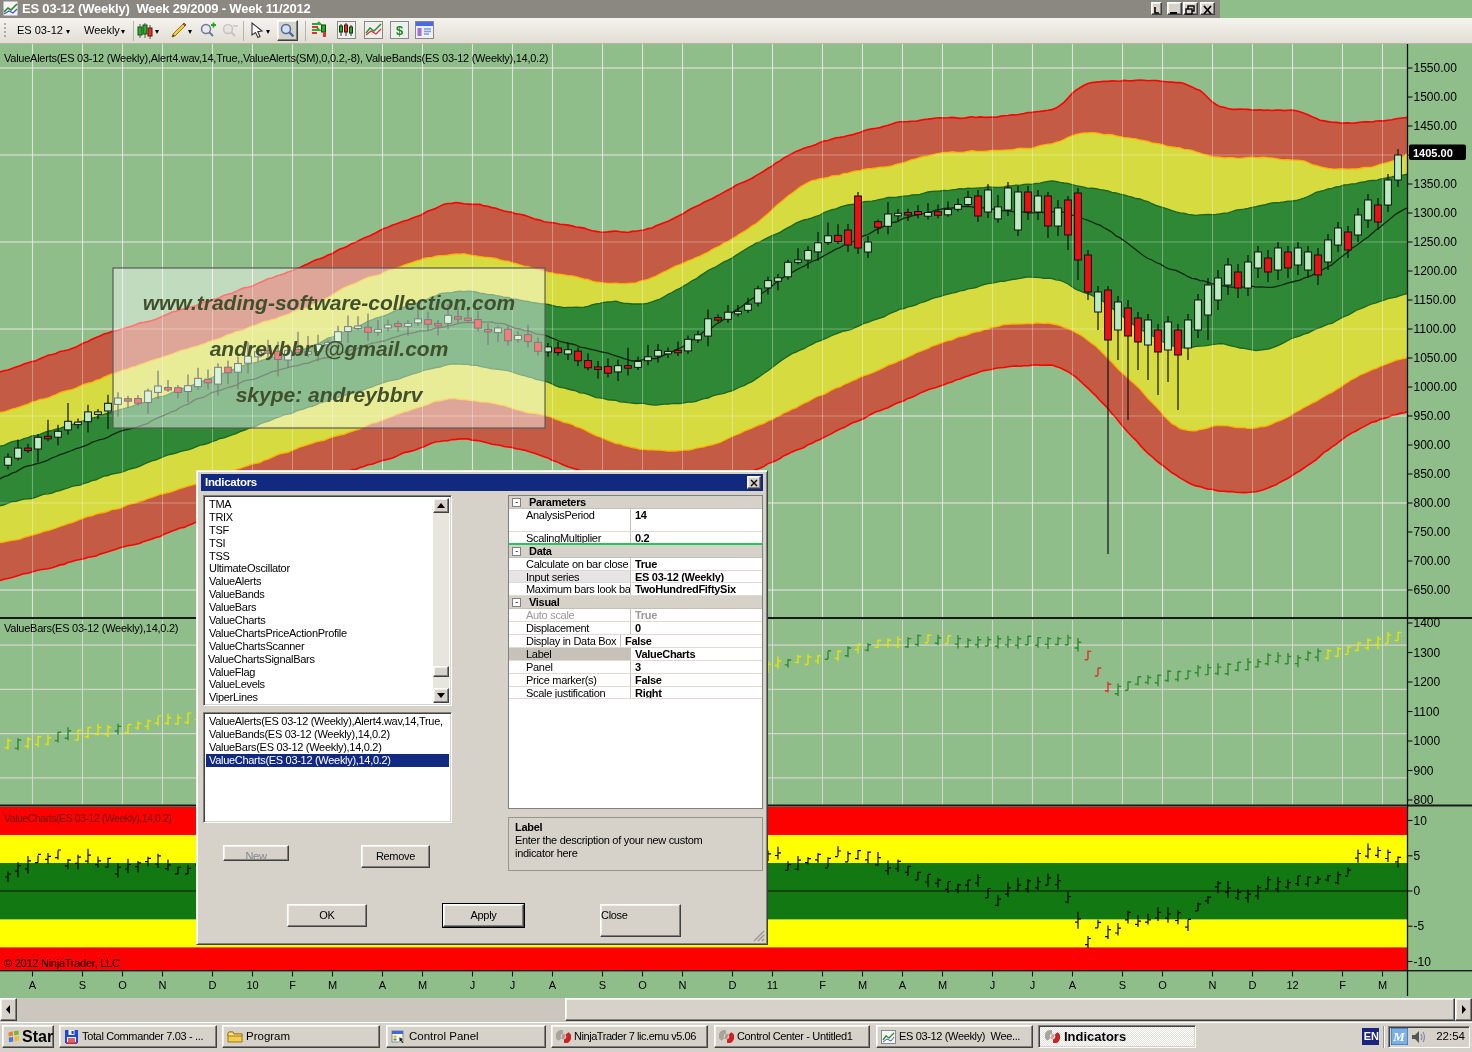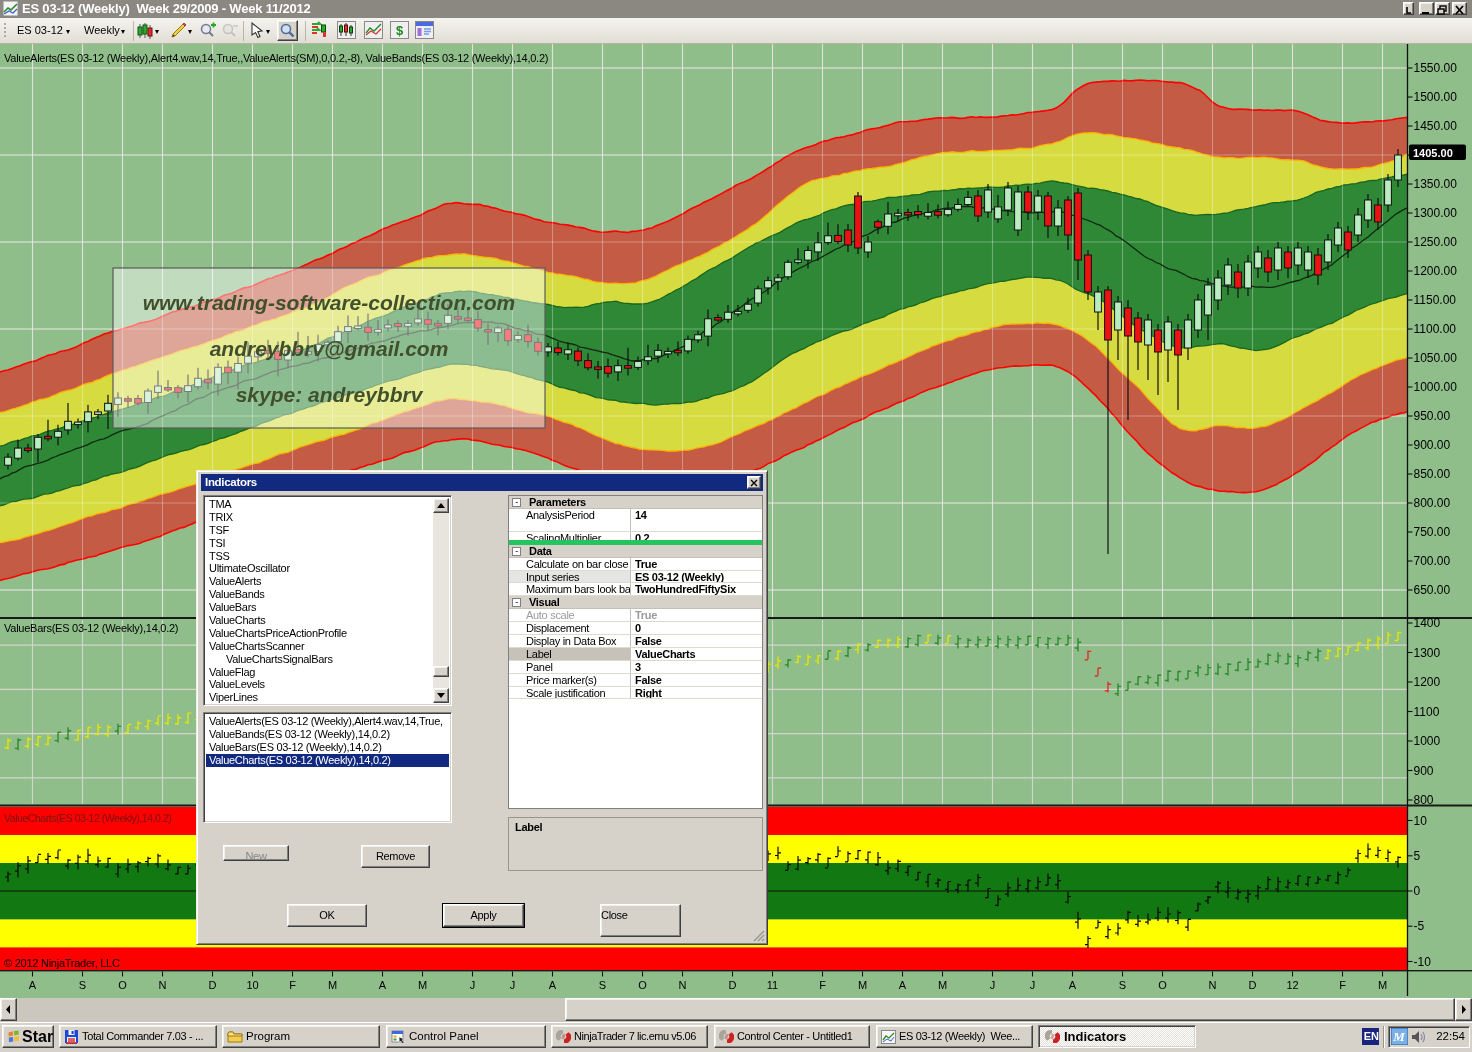--- a/index.html
+++ b/index.html
@@ -1,18 +1,18 @@
 <!DOCTYPE html>
 <html><head><meta charset="utf-8"><style>
 *{margin:0;padding:0;box-sizing:border-box}
 body{width:1472px;height:1052px;overflow:hidden;position:relative;font-family:"Liberation Sans",sans-serif;background:#8fbe8b}
 .btn3d{background:#d6d2ca;border-top:1px solid #fff;border-left:1px solid #fff;border-right:1px solid #404040;border-bottom:1px solid #404040;box-shadow:inset -1px -1px 0 #808080,inset 1px 1px 0 #f2f0eb}
 .sunk{border-top:1px solid #808080;border-left:1px solid #808080;border-right:1px solid #fff;border-bottom:1px solid #fff;box-shadow:inset 1px 1px 0 #404040,inset -1px -1px 0 #d6d2ca}
 </style></head><body>
-<div style="position:absolute;left:0;top:0;width:1472px;height:18px;background:#8a8880;color:#fff;font-weight:bold;font-size:13px;letter-spacing:-0.2px;line-height:18px">
+<div style="position:absolute;left:0;top:0;width:1220px;height:18px;background:#8a8880;color:#fff;font-weight:bold;font-size:13px;letter-spacing:-0.2px;line-height:18px">
 <svg width="15" height="15" style="position:absolute;left:3px;top:1px" viewBox="0 0 15 15">
       <rect width="15" height="15" fill="#f4f4f4" stroke="#888"></rect>
       <path d="M1 11 5 7 8 9 14 3" stroke="#2a8a2a" stroke-width="1.6" fill="none"></path>
       <path d="M1 13 6 10 10 12 14 8" stroke="#3a5acc" stroke-width="1.2" fill="none"></path>
     </svg>
 <span style="position:absolute;left:22px">ES 03-12 (Weekly)&nbsp; Week 29/2009 - Week 11/2012</span>
 <span style="position:absolute;right:58px;top:2px;width:11px;height:13px" class="btn3d"><svg width="9" height="11" viewBox="0 0 9 11">
         <path d="M3 2v6h4" stroke="#000" stroke-width="1.6" fill="none"></path>
       </svg></span>
 <span style="position:absolute;right:38px;top:2px;width:15px;height:13px" class="btn3d"><svg width="13" height="11" viewBox="0 0 13 11">
@@ -918,21 +918,21 @@
 <div style="height:12.9px;line-height:12.9px;padding-left:3px;white-space:nowrap">TSF</div>
 <div style="height:12.9px;line-height:12.9px;padding-left:3px;white-space:nowrap">TSI</div>
 <div style="height:12.9px;line-height:12.9px;padding-left:3px;white-space:nowrap">TSS</div>
 <div style="height:12.9px;line-height:12.9px;padding-left:3px;white-space:nowrap">UltimateOscillator</div>
 <div style="height:12.9px;line-height:12.9px;padding-left:3px;white-space:nowrap">ValueAlerts</div>
 <div style="height:12.9px;line-height:12.9px;padding-left:3px;white-space:nowrap">ValueBands</div>
 <div style="height:12.9px;line-height:12.9px;padding-left:3px;white-space:nowrap">ValueBars</div>
 <div style="height:12.9px;line-height:12.9px;padding-left:3px;white-space:nowrap">ValueCharts</div>
 <div style="height:12.9px;line-height:12.9px;padding-left:3px;white-space:nowrap">ValueChartsPriceActionProfile</div>
 <div style="height:12.9px;line-height:12.9px;padding-left:3px;white-space:nowrap">ValueChartsScanner</div>
-<div style="height:12.9px;line-height:12.9px;padding-left:20px;white-space:nowrap">ValueChartsSignalBars</div>
+<div style="height:12.9px;line-height:12.9px;padding-left:2px;white-space:nowrap">ValueChartsSignalBars</div>
 <div style="height:12.9px;line-height:12.9px;padding-left:3px;white-space:nowrap">ValueFlag</div>
 <div style="height:12.9px;line-height:12.9px;padding-left:3px;white-space:nowrap">ValueLevels</div>
 <div style="height:12.9px;line-height:12.9px;padding-left:3px;white-space:nowrap">ViperLines</div>
       </div>
 <div style="position:absolute;right:2px;top:2px;width:16px;bottom:2px;background:#e8e5df">
 <span class="btn3d" style="position:absolute;top:0;left:0;width:16px;height:15px;text-align:center"><svg width="14" height="13" viewBox="0 0 14 13">
             <path d="M7 4 11 9H3Z" fill="#000"></path>
           </svg></span>
 <span class="btn3d" style="position:absolute;bottom:0;left:0;width:16px;height:15px"><svg width="14" height="13" viewBox="0 0 14 13">
             <path d="M7 9 11 4H3Z" fill="#000"></path>
@@ -952,21 +952,21 @@
 <span class="btn3d" style="position:absolute;left:164px;top:374px;width:69px;height:23px;text-align:center;line-height:21px">Remove</span>
 <div style="position:absolute;left:311px;top:24px;width:255px;height:314px;background:#fff;border:1px solid #808080">
       <div style="height:12.9px;background:#d6d2ca;position:relative;border-bottom:1px solid #c4c0b8">
         <span style="position:absolute;left:3px;top:2px;width:9px;height:9px;border:1px solid #808080;background:#fff;font-size:9px;line-height:7px;text-align:center">-</span>
         <span style="position:absolute;left:20px;top:0;font-weight:bold;line-height:12.9px">Parameters</span>
       </div>
       <div style="height:23px;display:flex;border-bottom:1px solid #dedad2">
         <div style="width:122px;background:#fff;color:#000;line-height:12.4px;padding-left:17px;overflow:hidden;white-space:nowrap;border-right:1px solid #c4c0b8">AnalysisPeriod</div>
         <div style="flex:1;color:#000;font-weight:bold;line-height:12.4px;padding-left:4px;overflow:hidden;white-space:nowrap">14</div>
       </div>
-      <div style="height:12.9px;display:flex;border-bottom:5px solid #22c55e">
+      <div style="height:12.9px;display:flex;border-bottom:2px solid #22c55e">
         <div style="width:122px;background:#fff;color:#000;line-height:12.4px;padding-left:17px;overflow:hidden;white-space:nowrap;border-right:1px solid #c4c0b8">ScalingMultiplier</div>
         <div style="flex:1;color:#000;font-weight:bold;line-height:12.4px;padding-left:4px;overflow:hidden;white-space:nowrap">0.2</div>
       </div>
       <div style="height:12.9px;background:#d6d2ca;position:relative;border-bottom:1px solid #c4c0b8">
         <span style="position:absolute;left:3px;top:2px;width:9px;height:9px;border:1px solid #808080;background:#fff;font-size:9px;line-height:7px;text-align:center">-</span>
         <span style="position:absolute;left:20px;top:0;font-weight:bold;line-height:12.9px">Data</span>
       </div>
       <div style="height:12.9px;display:flex;border-bottom:1px solid #dedad2">
         <div style="width:122px;background:#fff;color:#000;line-height:12.4px;padding-left:17px;overflow:hidden;white-space:nowrap;border-right:1px solid #c4c0b8">Calculate on bar close</div>
         <div style="flex:1;color:#000;font-weight:bold;line-height:12.4px;padding-left:4px;overflow:hidden;white-space:nowrap">True</div>
@@ -985,21 +985,21 @@
       </div>
       <div style="height:12.9px;display:flex;border-bottom:1px solid #dedad2">
         <div style="width:122px;background:#fff;color:#9a9a9a;line-height:12.4px;padding-left:17px;overflow:hidden;white-space:nowrap;border-right:1px solid #c4c0b8">Auto scale</div>
         <div style="flex:1;color:#9a9a9a;font-weight:bold;line-height:12.4px;padding-left:4px;overflow:hidden;white-space:nowrap">True</div>
       </div>
       <div style="height:12.9px;display:flex;border-bottom:1px solid #dedad2">
         <div style="width:122px;background:#fff;color:#000;line-height:12.4px;padding-left:17px;overflow:hidden;white-space:nowrap;border-right:1px solid #c4c0b8">Displacement</div>
         <div style="flex:1;color:#000;font-weight:bold;line-height:12.4px;padding-left:4px;overflow:hidden;white-space:nowrap">0</div>
       </div>
       <div style="height:12.9px;display:flex;border-bottom:1px solid #dedad2">
-        <div style="width:122px;background:#fff;color:#000;line-height:12.4px;padding-left:17px;overflow:hidden;white-space:nowrap;border-right:1px solid #c4c0b8">Display in Data Box</div>
+        <div style="width:112px;background:#fff;color:#000;line-height:12.4px;padding-left:17px;overflow:hidden;white-space:nowrap;border-right:1px solid #c4c0b8">Display in Data Box</div>
         <div style="flex:1;color:#000;font-weight:bold;line-height:12.4px;padding-left:4px;overflow:hidden;white-space:nowrap">False</div>
       </div>
       <div style="height:12.9px;display:flex;border-bottom:1px solid #dedad2">
         <div style="width:122px;background:#c6c2ba;color:#000;line-height:12.4px;padding-left:17px;overflow:hidden;white-space:nowrap;border-right:1px solid #c4c0b8">Label</div>
         <div style="flex:1;color:#000;font-weight:bold;line-height:12.4px;padding-left:4px;overflow:hidden;white-space:nowrap">ValueCharts</div>
       </div>
       <div style="height:12.9px;display:flex;border-bottom:1px solid #dedad2">
         <div style="width:122px;background:#fff;color:#000;line-height:12.4px;padding-left:17px;overflow:hidden;white-space:nowrap;border-right:1px solid #c4c0b8">Panel</div>
         <div style="flex:1;color:#000;font-weight:bold;line-height:12.4px;padding-left:4px;overflow:hidden;white-space:nowrap">3</div>
       </div>
@@ -1007,20 +1007,21 @@
         <div style="width:122px;background:#fff;color:#000;line-height:12.4px;padding-left:17px;overflow:hidden;white-space:nowrap;border-right:1px solid #c4c0b8">Price marker(s)</div>
         <div style="flex:1;color:#000;font-weight:bold;line-height:12.4px;padding-left:4px;overflow:hidden;white-space:nowrap">False</div>
       </div>
       <div style="height:12.9px;display:flex;border-bottom:1px solid #dedad2">
         <div style="width:122px;background:#fff;color:#000;line-height:12.4px;padding-left:17px;overflow:hidden;white-space:nowrap;border-right:1px solid #c4c0b8">Scale justification</div>
         <div style="flex:1;color:#000;font-weight:bold;line-height:12.4px;padding-left:4px;overflow:hidden;white-space:nowrap">Right</div>
       </div>
     </div>
 <div style="position:absolute;left:311px;top:346px;width:255px;height:54px;border:1px solid #9a968c;padding:3px 6px;background:#d6d2ca">
 <div style="font-weight:bold">Label</div>
+      <div style="margin-top:1px;line-height:13px">Enter the description of your new custom<br>indicator here</div>
     </div>
 <span class="btn3d" style="position:absolute;left:90px;top:433px;width:80px;height:23px;text-align:center;line-height:21px">OK</span>
 <span class="btn3d" style="position:absolute;left:246px;top:433px;width:81px;height:23px;text-align:center;line-height:21px;outline:1px solid #000">Apply</span>
 <span class="btn3d" style="position:absolute;left:403px;top:433px;width:81px;height:33px;text-align:left;line-height:21px">Close</span>
 <svg width="12" height="12" style="position:absolute;right:2px;bottom:2px">
       <path d="M11 1 1 11M11 5 5 11M11 9 9 11" stroke="#9a968c" stroke-width="1.4"></path>
     </svg>
 </div>
 <div style="position:absolute;left:0;top:998px;width:1472px;height:24px;background:#cbc7be">
 <span class="btn3d" style="position:absolute;left:0;top:0;width:17px;height:23px"><svg width="15" height="21" viewBox="0 0 15 21">

